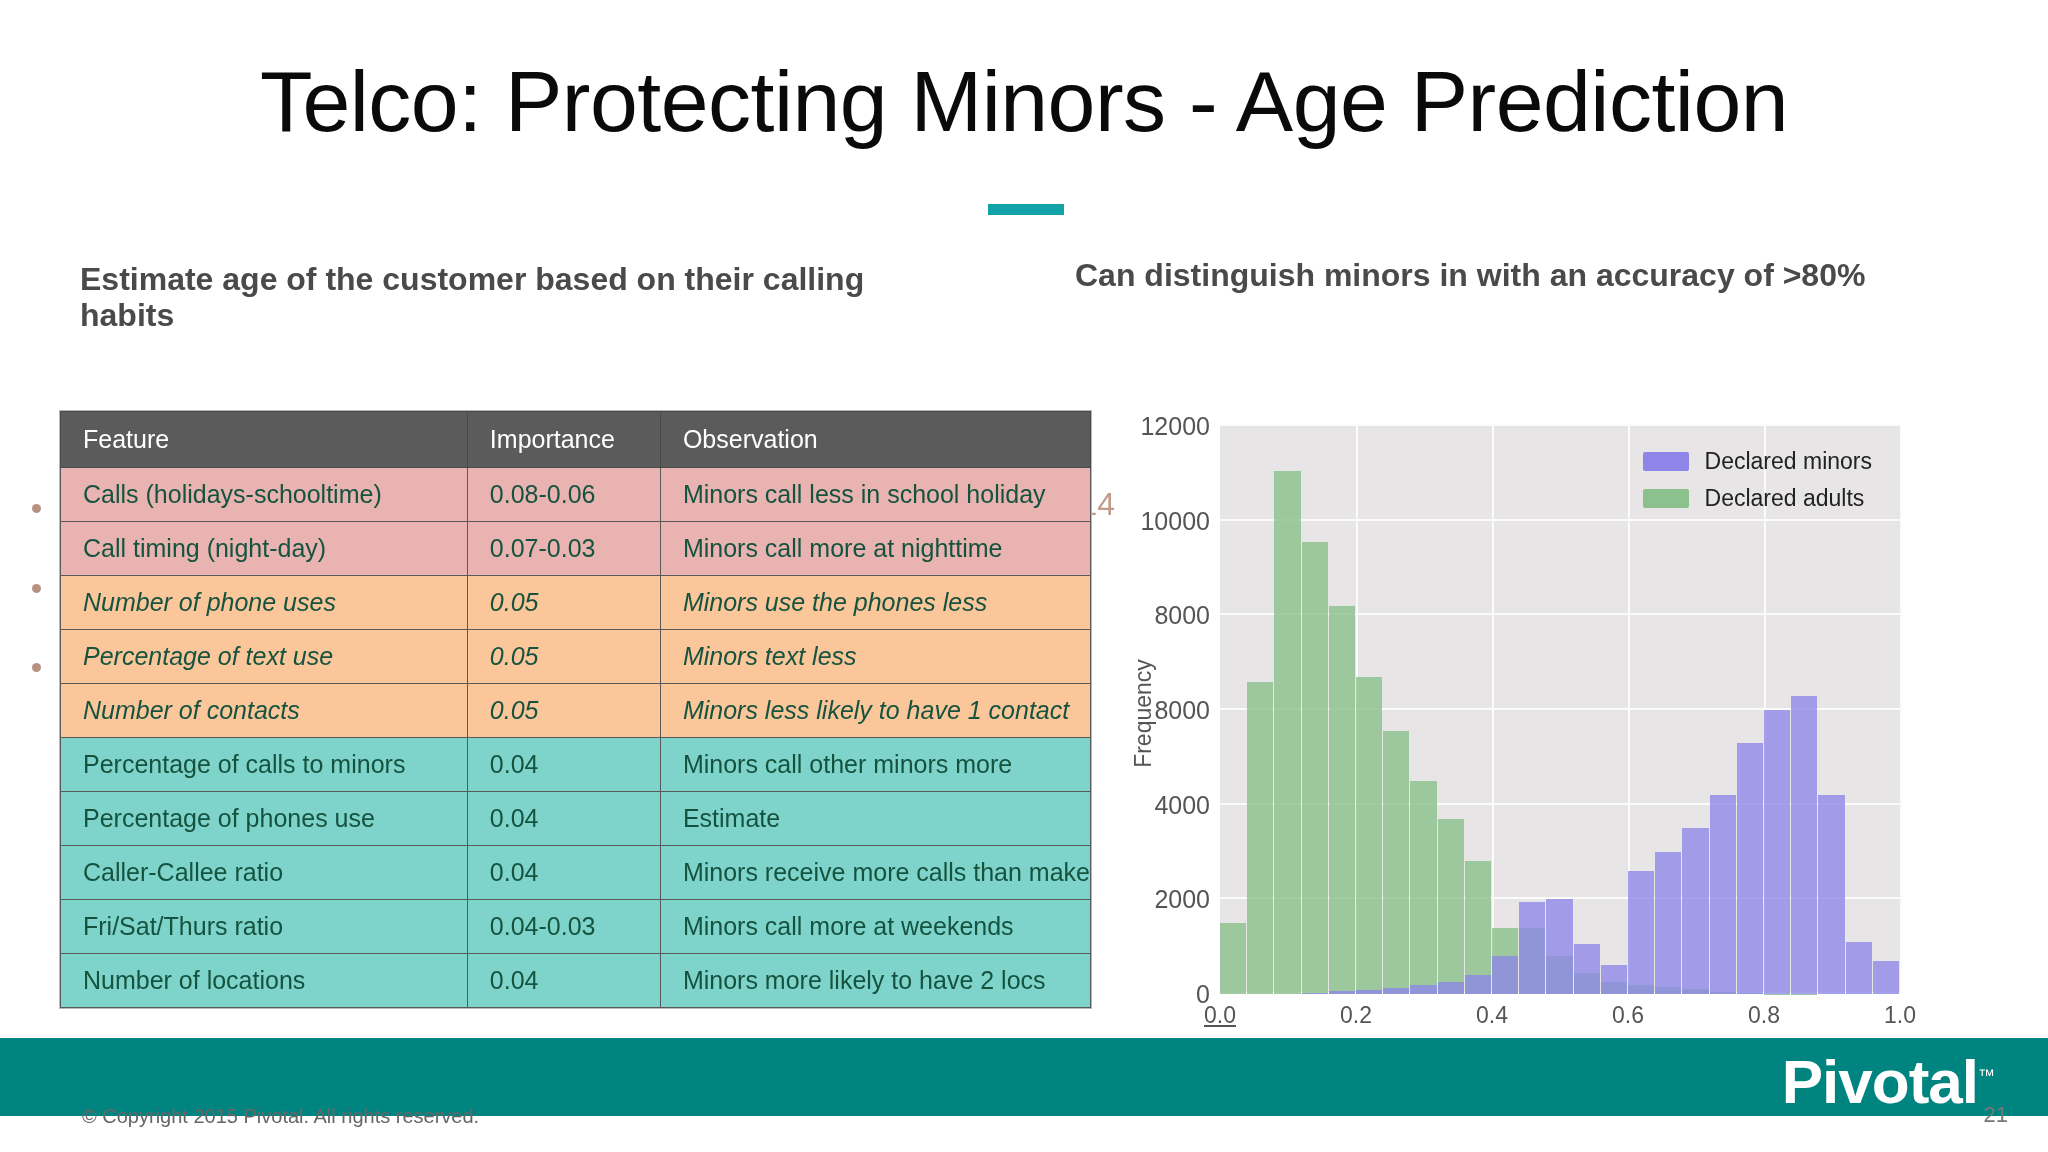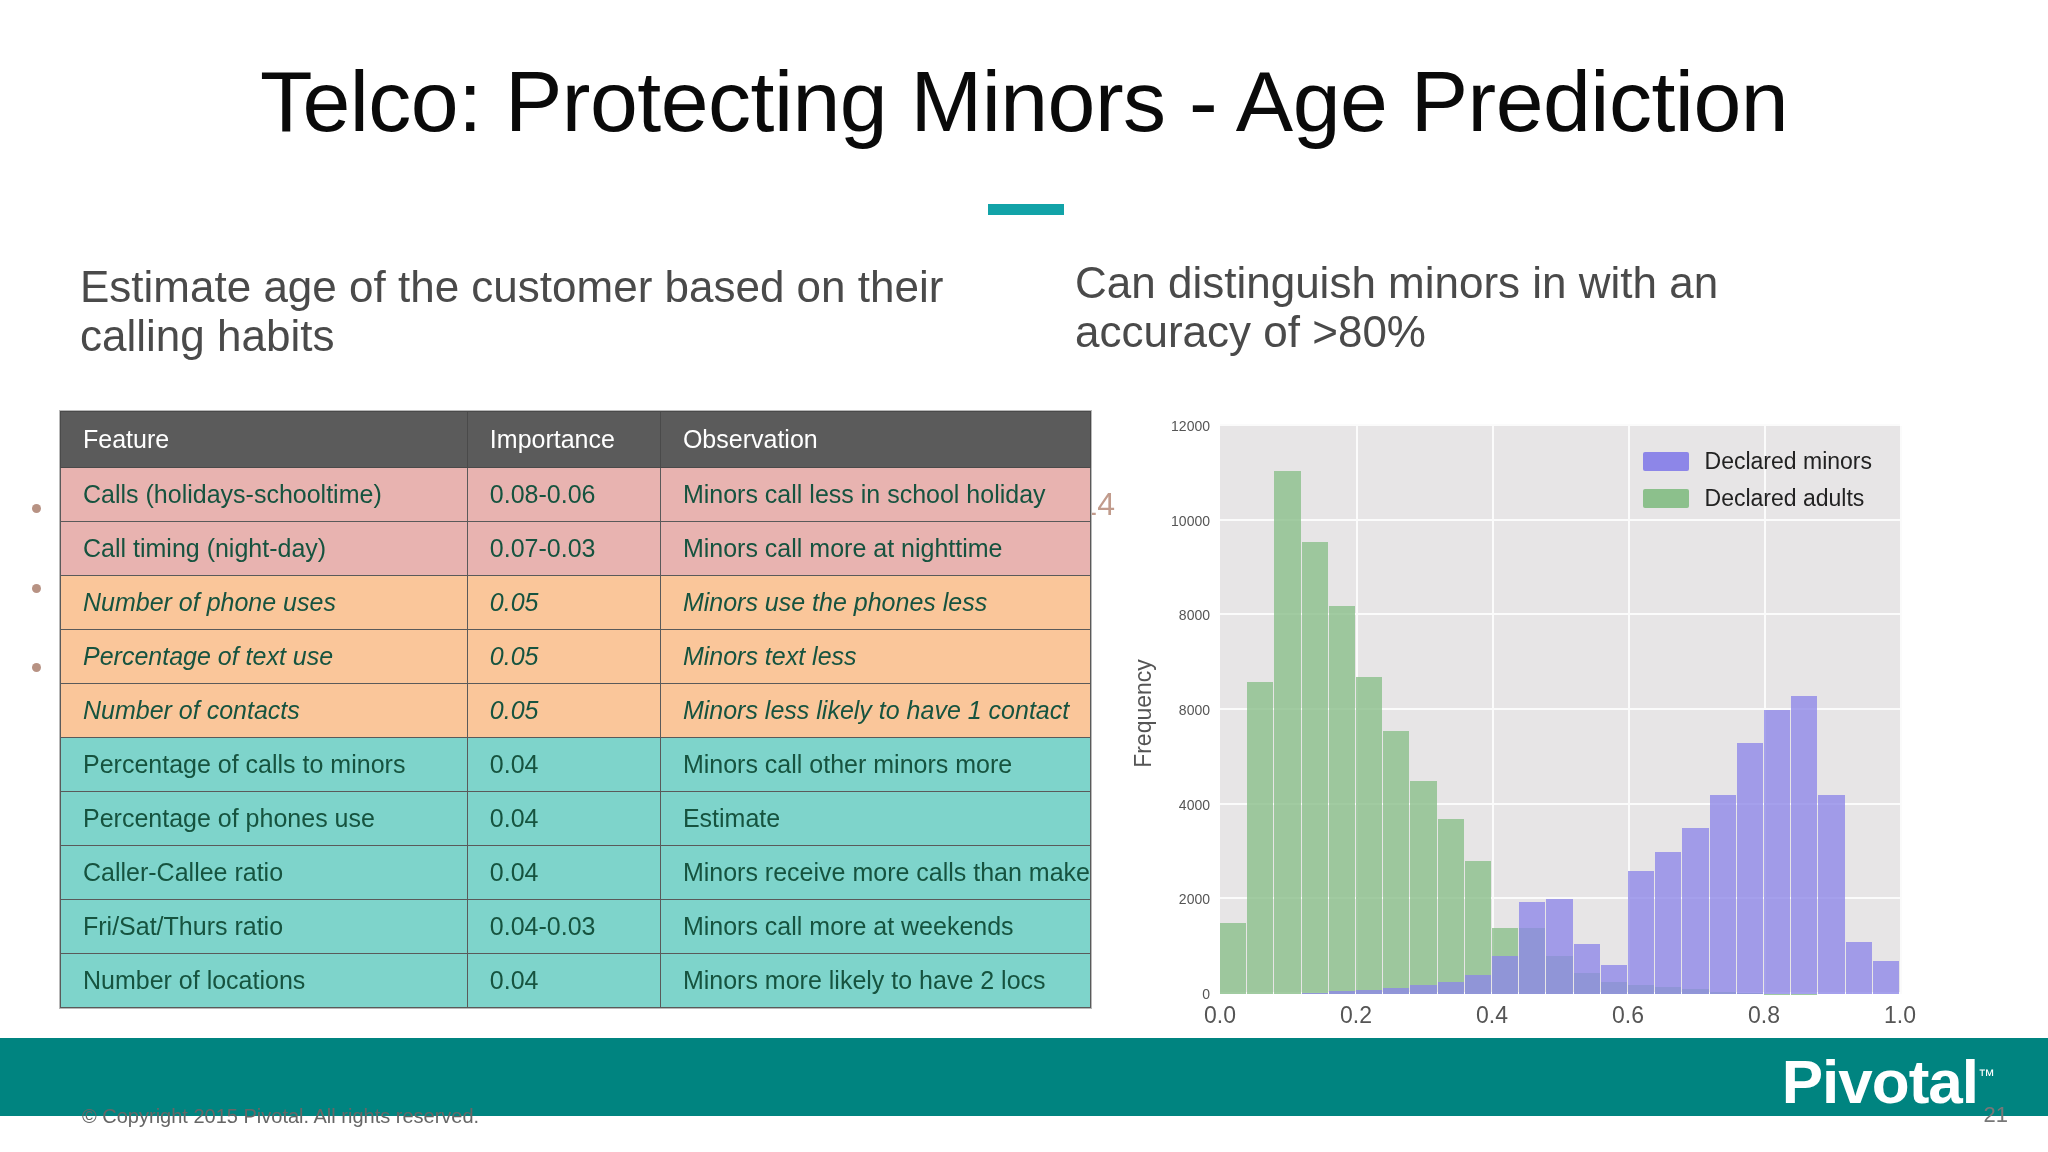--- a/index.html
+++ b/index.html
@@ -20,22 +20,22 @@
     letter-spacing:-0.5px;
   }
   #title-accent{
     position:absolute; left:988px; top:204px;
     width:76px; height:11px; background:#12a3a8;
   }
 
   
   .lead{
     position:absolute;
-    font-size:44px; line-height:1.12;
-    color:#4a4a4a; font-weight:400;
+    font-size:32px; line-height:1.12;
+    color:#4a4a4a; font-weight:700;
   }
   #lead-left{ left:80px; top:262px; width:880px; }
   #lead-right{ left:1075px; top:258px; width:800px; }
 
   
   .ghost-col{
     position:absolute;
     font-size:32px; line-height:1.05;
     color:#a8725c; opacity:.70;
   }
@@ -93,21 +93,21 @@
   }
   #plot-area{
     position:absolute; left:105px; top:26px;
     width:680px; height:568px;
     background:#e7e5e6;
   }
   .gridline-h{ position:absolute; left:0; width:100%; height:2px; background:#fbfbfb; }
   .gridline-v{ position:absolute; top:0; height:100%; width:2px; background:#fbfbfb; }
   .ytick{
     position:absolute; right:0; width:95px;
-    text-align:right; font-size:14px; color:#555;
+    text-align:right; font-size:25px; color:#555;
     transform:translateY(-50%);
   }
   .xtick{
     position:absolute; top:602px; width:90px; margin-left:-45px;
     text-align:center; font-size:23px; color:#555;
   }
   #ylabel{
     position:absolute; left:-92px; top:300px;
     width:240px; text-align:center;
     font-size:23px; color:#555;
@@ -332,21 +332,21 @@
   <div id="yticks">
       <div class="ytick" style="top: 594px; left: 0px;">0</div>
       <div class="ytick" style="top: 499.333px; left: 0px;">2000</div>
       <div class="ytick" style="top: 404.667px; left: 0px;">4000</div>
       <div class="ytick" style="top: 310px; left: 0px;">8000</div>
       <div class="ytick" style="top: 215.333px; left: 0px;">8000</div>
       <div class="ytick" style="top: 120.667px; left: 0px;">10000</div>
       <div class="ytick" style="top: 26px; left: 0px;">12000</div>
     </div>
   <div id="xticks">
-      <div class="xtick" style="left: 105px;">0.0</div>
+      <div class="xtick" style="left: 105px; text-decoration: underline;">0.0</div>
       <div class="xtick" style="left: 241px;">0.2</div>
       <div class="xtick" style="left: 377px;">0.4</div>
       <div class="xtick" style="left: 513px;">0.6</div>
       <div class="xtick" style="left: 649px;">0.8</div>
       <div class="xtick" style="left: 785px;">1.0</div>
     </div>
   <div id="xlabel">Combined score: Probability of being minor</div>
 </div>
 
 <div id="footer-band"></div>

